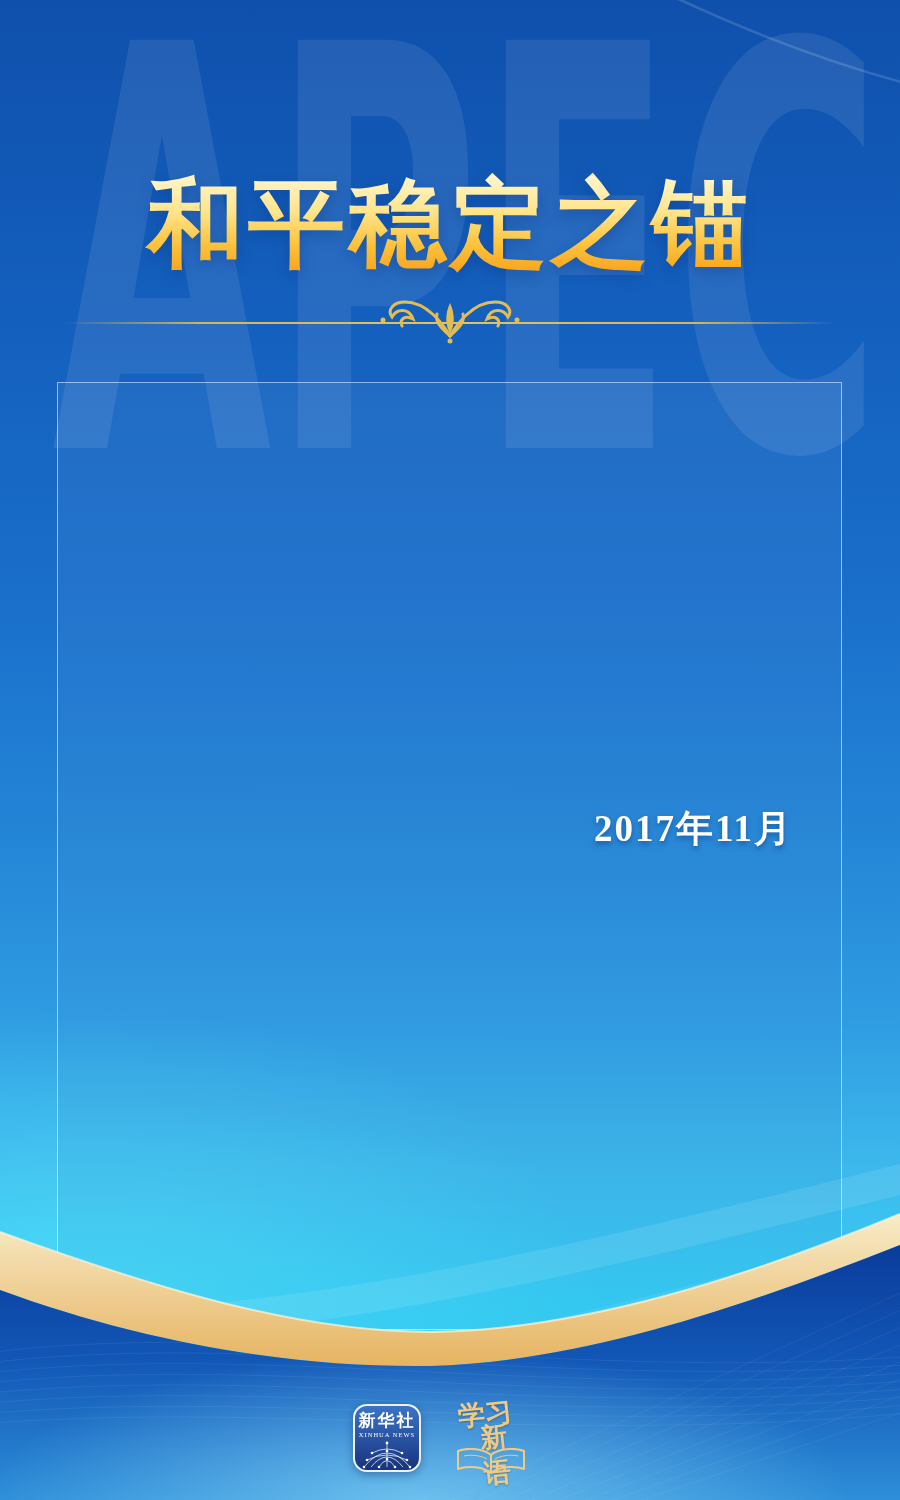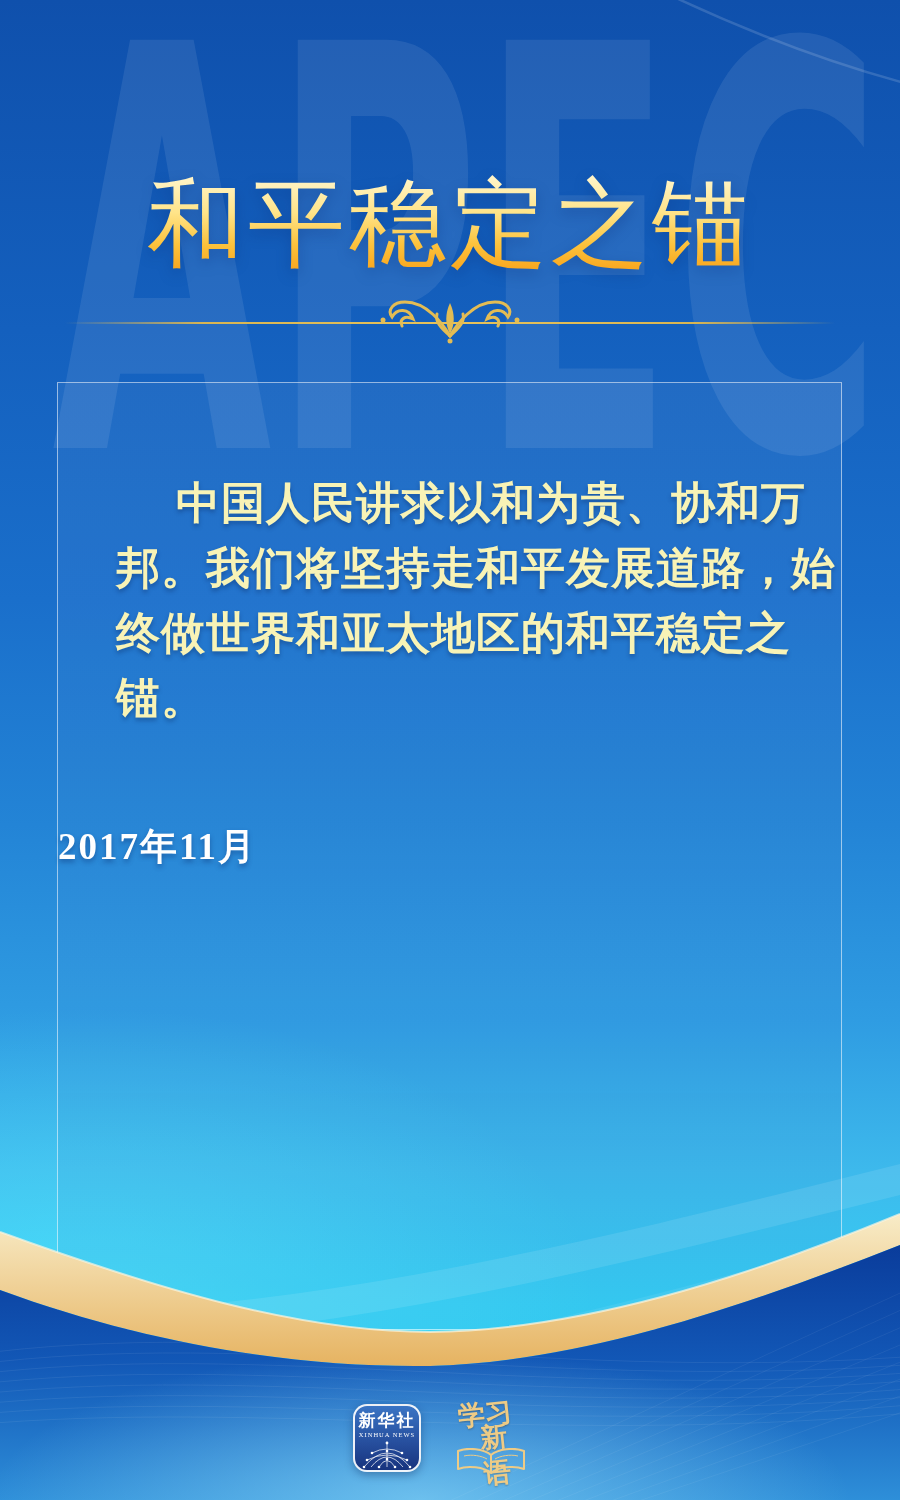--- a/index.html
+++ b/index.html
@@ -6,21 +6,21 @@
   .poster{
     position:relative;width:900px;height:1500px;overflow:hidden;
     font-family:"Liberation Serif", serif;
     background:
       radial-gradient(ellipse 820px 480px at 10% 87%, rgba(90,235,255,0.50), rgba(90,235,255,0) 62%),
       linear-gradient(180deg,#0F50AC 0%,#1460BE 22%,#1A6FCB 40%,#2384D6 55%,#2F9CE2 68%,#3DB9EC 78%,#36CFF4 87%,#2FD8F8 100%);
   }
   .top-svg{position:absolute;left:0;top:0;}
   .poster-title{
     position:absolute;top:172px;left:0;width:100%;text-align:center;
-    font-size:97px;font-weight:400;letter-spacing:4px;line-height:1.1;
+    font-size:97px;font-weight:700;letter-spacing:4px;line-height:1.1;
     background:linear-gradient(180deg,#FFF7D2 0%,#FFE489 38%,#FCC23C 68%,#F9A61E 92%);
     -webkit-background-clip:text;background-clip:text;
     -webkit-text-fill-color:transparent;color:#F9B92E;
     filter:drop-shadow(0 5px 7px rgba(6,45,120,0.35));
   }
   .divider{position:absolute;top:322px;left:65px;width:770px;height:2px;
     background:linear-gradient(90deg,rgba(216,181,82,0) 0%,#D8B552 18%,#E7C35C 50%,#D8B552 82%,rgba(216,181,82,0) 100%);}
   .flourish{position:absolute;top:292px;left:375px;}
   .quote-card{
     position:absolute;left:57px;top:382px;width:785px;height:948px;
@@ -28,21 +28,21 @@
     background:linear-gradient(180deg,rgba(255,255,255,0.05),rgba(12,70,160,0.06));
     box-sizing:border-box;
   }
   .quote-text{padding:88px 36px 0 58px;}
   .quote-line{
     font-size:44px;line-height:65px;font-weight:bold;color:#F8F3B6;
     white-space:nowrap;letter-spacing:1px;
     text-shadow:0 3px 4px rgba(10,40,95,0.38);
   }
   .quote-line.indent{padding-left:60px;}
-  .attribution{position:absolute;top:436px;left:0;right:0;padding-right:48px;}
+  .attribution{position:absolute;top:418px;left:0;right:0;text-align:right;padding-right:48px;}
   .attribution-line{
     font-size:37px;line-height:56px;color:#FFFFFF;font-weight:bold;
     letter-spacing:2px;text-shadow:0 3px 5px rgba(10,45,110,0.45);
   }
   .attribution-line.last{padding-right:16px;}
   .waves-svg{position:absolute;left:0;top:1100px;}
   .xinhua-logo{
     position:absolute;left:353px;top:1404px;width:68px;height:68px;box-sizing:border-box;
     border-radius:14px;border:2px solid rgba(255,255,255,0.92);
     background:linear-gradient(180deg,#3A74C4 0%,#27509F 55%,#17337E 100%);
@@ -78,26 +78,20 @@
       <path d="M75,44 C66,36 60,30 62,22"></path>
       <path d="M75,44 C84,36 90,30 88,22"></path>
     </g>
     <path d="M75,42 C70,32 70,22 75,11 C80,22 80,32 75,42 Z" fill="#E3BC54"></path>
     <circle cx="8" cy="28" r="2.5" fill="#E3BC54"></circle>
     <circle cx="142" cy="28" r="2.5" fill="#E3BC54"></circle>
     <circle cx="75" cy="49" r="2.5" fill="#E3BC54"></circle>
   </svg>
 
   <div class="quote-card">
-    <div class="quote-text">
-      <div class="quote-line indent">中国人民讲求以和为贵、协和万</div>
-      <div class="quote-line">邦。我们将坚持走和平发展道路，始</div>
-      <div class="quote-line">终做世界和亚太地区的和平稳定之</div>
-      <div class="quote-line">锚。</div>
-    </div>
     <div class="attribution">
       <div class="attribution-line">2017年11月</div>
     </div>
   </div>
 
   <svg class="waves-svg" width="900" height="400" viewBox="0 0 900 400">
     <defs>
       <linearGradient id="goldGrad" x1="0" y1="0" x2="0" y2="1">
         <stop offset="0%" stop-color="#F8ECC8"></stop>
         <stop offset="100%" stop-color="#E6B361"></stop>

